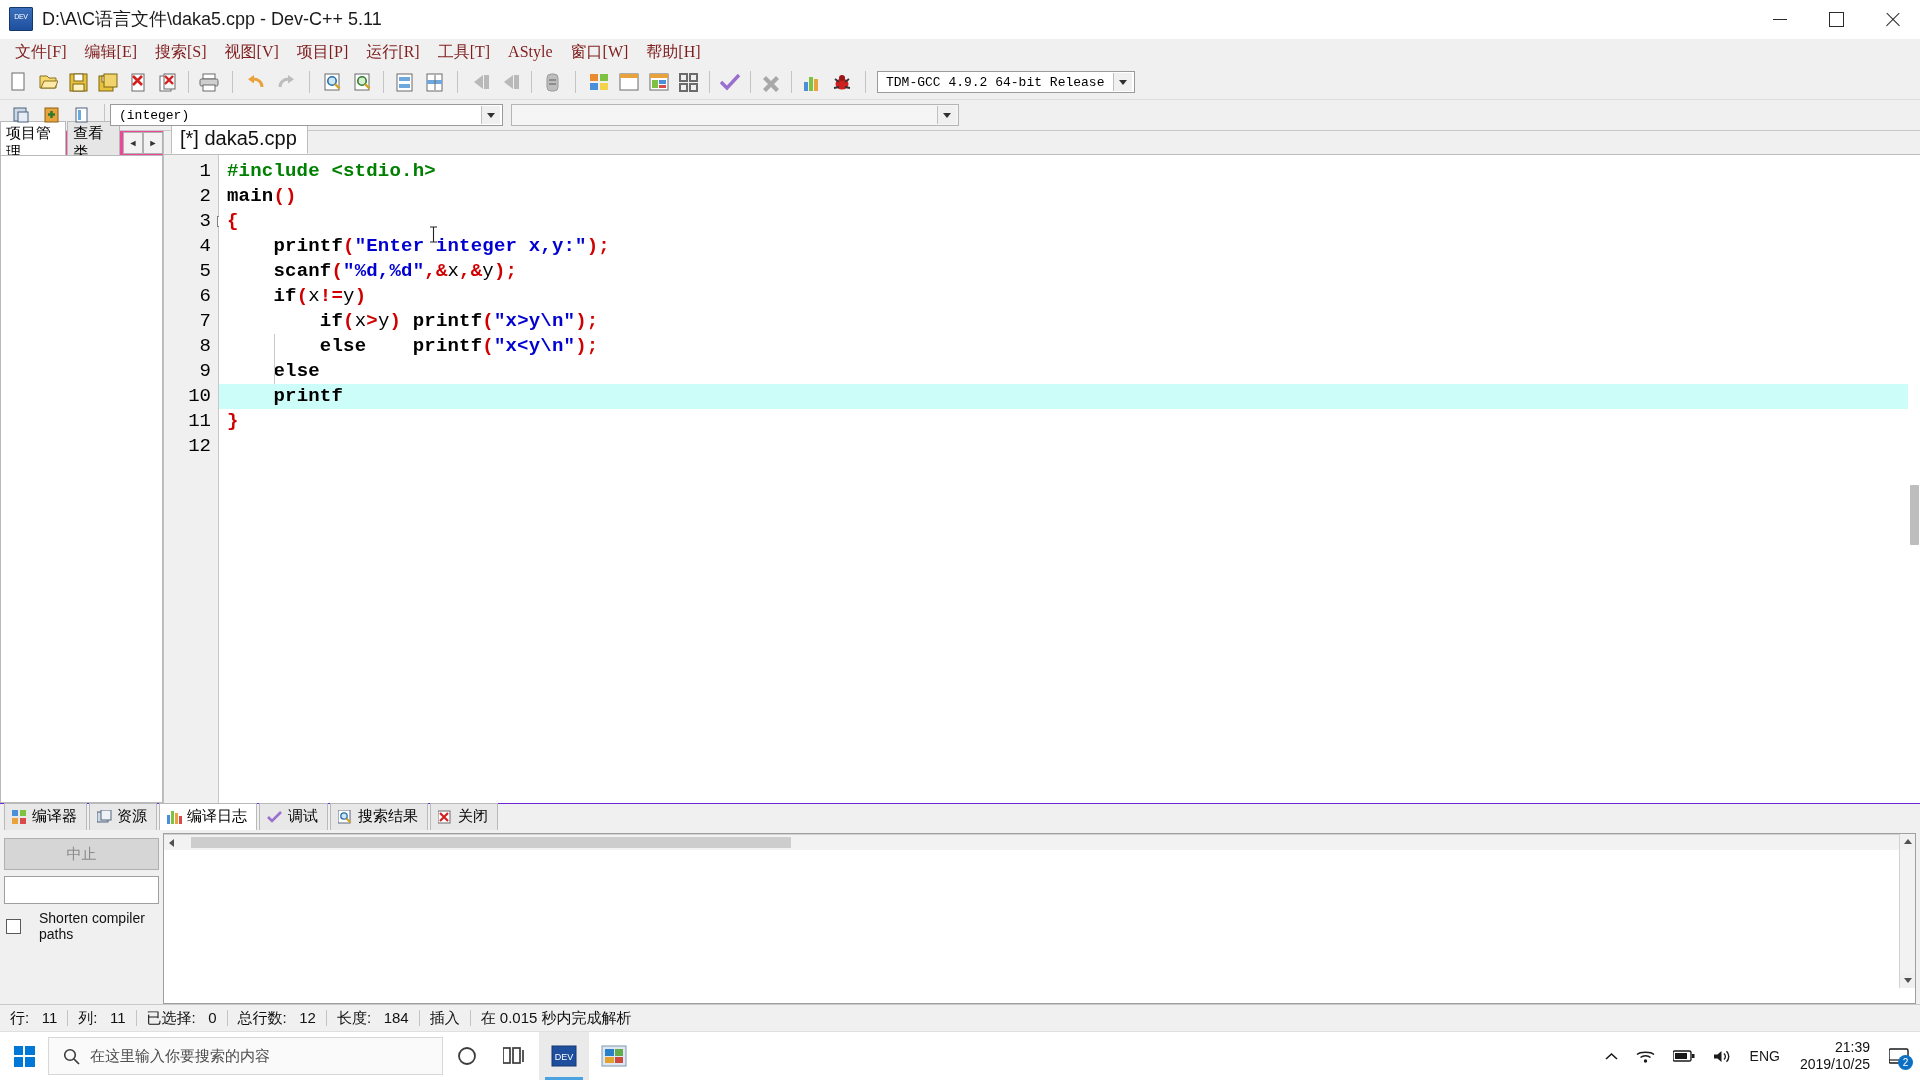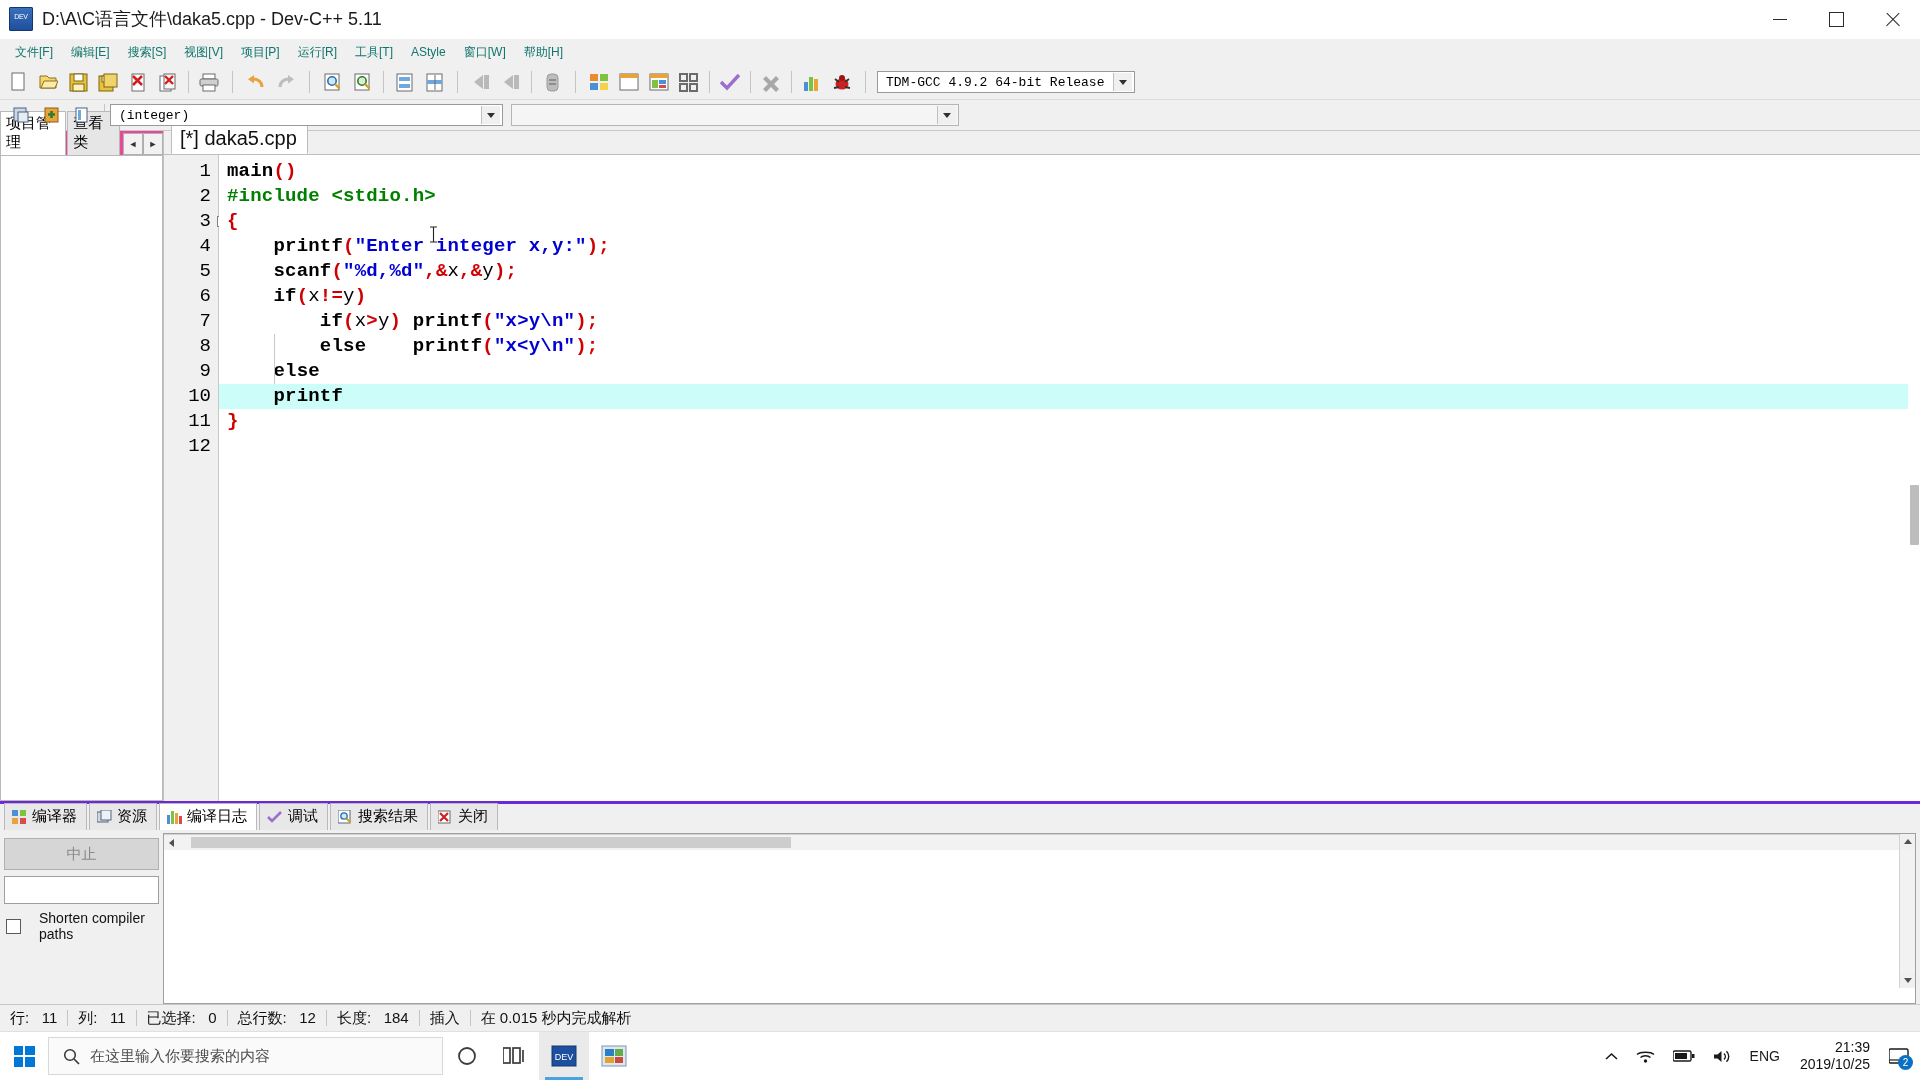--- a/index.html
+++ b/index.html
@@ -27,22 +27,22 @@
   .glyph-min{display:block;width:14px;height:1px;background:#2b2b2b;}
   .glyph-max{display:block;width:13px;height:13px;border:1.4px solid #2b2b2b;}
   .glyph-close{display:block;width:15px;height:15px;position:relative;}
   .glyph-close:before,.glyph-close:after{content:"";position:absolute;left:-1px;top:7px;width:18px;height:1.4px;background:#2b2b2b;}
   .glyph-close:before{transform:rotate(45deg);}
   .glyph-close:after{transform:rotate(-45deg);}
 
   
   .menubar{height:26px;background:#f0f0f0;display:flex;align-items:center;flex:0 0 26px;
            padding-left:6px;}
-  .menu-item{padding:3px 9px;font-size:12px;color:#0f766e;white-space:nowrap;
-             font-family:Liberation Sans, sans-serif;}
+  .menu-item{padding:3px 9px;font-size:16px;color:#7f1d1d;white-space:nowrap;
+             font-family:Liberation Serif, serif;}
 
   
   .toolbar{height:34px;background:#f0f0f0;display:flex;align-items:center;flex:0 0 34px;
            border-bottom:1px solid #dcdcdc;}
   .tgroup{display:flex;align-items:center;height:30px;padding:0 3px;}
   .tsep{width:1px;height:22px;background:#c4c4c4;margin:0 5px;}
   .tbtn{width:26px;height:26px;margin:0 1px;display:flex;align-items:center;justify-content:center;
         border:1px solid transparent;border-radius:2px;position:relative;}
   .tbtn svg{display:block;}
 
@@ -55,21 +55,21 @@
   .combo .arrow{position:absolute;right:2px;top:1px;bottom:1px;width:18px;background:#f0f0f0;
                 border-left:1px solid #c0c0c0;display:flex;align-items:center;justify-content:center;}
   .combo .arrow:after{content:"";border-left:4px solid transparent;border-right:4px solid transparent;
                       border-top:5px solid #303030;}
   .combo-plain{height:22px;background:#f5f5f5;border:1px solid #b5b5b5;}
 
   
   .main{flex:1;display:flex;min-height:0;background:#f0f0f0;}
   .leftpane{width:163px;flex:0 0 163px;display:flex;flex-direction:column;background:#f0f0f0;
             border-right:1px solid #c0c0c0;}
-  .lp-tabs{height:24px;display:flex;align-items:flex-end;background:#ec4899;}
+  .lp-tabs{height:24px;display:flex;align-items:center;background:#ec4899;}
   .lp-tab{font-size:15px;padding:2px 5px 3px 5px;border:1px solid #b9b9b9;border-bottom:none;
           background:#e6e6e6;margin-right:1px;}
   .lp-tab.active{background:#ffffff;}
   .lp-nav{display:flex;margin-left:2px;}
   .lp-navbtn{width:18px;height:20px;border:1px solid #b0b0b0;background:#f2f2f2;
              display:flex;align-items:center;justify-content:center;font-size:9px;color:#333;}
   .lp-body{flex:1;background:#ffffff;border:1px solid #b9b9b9;border-top-color:#b9b9b9;margin:0;}
 
   .rightpane{flex:1;display:flex;flex-direction:column;min-width:0;background:#fff;}
   .ed-tabs{height:23px;display:flex;align-items:flex-end;background:#f0f0f0;padding-left:7px;}
@@ -99,21 +99,21 @@
   .k-str{color:#0000d0;font-weight:bold;}
   .k-id{color:#000000;}
   .indentguide{position:absolute;width:1px;background:#c9c9c9;}
 
   
   .edscroll{position:absolute;right:0;top:0;bottom:0;width:12px;background:#ffffff;}
   .edthumb{position:absolute;right:1px;width:9px;height:60px;background:#bdbdbd;border-radius:1px;}
 
   
   .bottom{flex:0 0 200px;display:flex;flex-direction:column;background:#f0f0f0;
-          border-top:3px solid #6d28d9;}
+          border-top:1px solid #6d28d9;}
   .bp-tabs{height:26px;display:flex;align-items:flex-end;padding-left:4px;background:#f0f0f0;}
   .bp-tab{display:flex;align-items:center;gap:5px;font-size:15px;padding:3px 9px 4px 7px;
           border:1px solid #b9b9b9;border-bottom:none;background:#e8e8e8;margin-right:2px;}
   .bp-tab.active{background:#ffffff;}
   .bp-body{flex:1;display:flex;min-height:0;background:#f0f0f0;padding:3px 4px 0 4px;box-sizing:border-box;}
   .bp-left{width:155px;flex:0 0 155px;display:flex;flex-direction:column;gap:6px;padding-top:5px;}
   .bp-btn{height:30px;background:#d6d6d6;border:1px solid #b0b0b0;display:flex;align-items:center;
           justify-content:center;font-size:15px;color:#8a8a8a;}
   .bp-field{height:26px;background:#ffffff;border:1px solid #9f9f9f;}
   .bp-check{display:flex;align-items:center;gap:18px;font-size:14px;color:#111;padding-left:2px;}
@@ -449,22 +449,22 @@
             <div class="gline">5<span class="foldline" style="top: 0px; height: 25px;"></span></div>
             <div class="gline">6<span class="foldline" style="top: 0px; height: 25px;"></span></div>
             <div class="gline">7<span class="foldline" style="top: 0px; height: 25px;"></span></div>
             <div class="gline">8<span class="foldline" style="top: 0px; height: 25px;"></span></div>
             <div class="gline">9<span class="foldline" style="top: 0px; height: 25px;"></span></div>
             <div class="gline">10<span class="foldline" style="top: 0px; height: 25px;"></span></div>
             <div class="gline">11<span class="foldline" style="top: 0px; height: 25px;"></span></div>
             <div class="gline">12<span class="foldend"></span></div>
           </div>
         <div class="codearea" id="codearea">
+            <div class="cline"><span class="k-prep">#include &lt;stdio.h&gt;</span></div>
             <div class="cline"><span class="k-kw">main</span><span class="k-sym">()</span></div>
-            <div class="cline"><span class="k-prep">#include &lt;stdio.h&gt;</span></div>
             <div class="cline"><span class="k-sym">{</span></div>
             <div class="cline"><span class="k-id">    </span><span class="k-kw">printf</span><span class="k-sym">(</span><span class="k-str">"Enter integer x,y:"</span><span class="k-sym">);</span></div>
             <div class="cline"><span class="k-id">    </span><span class="k-kw">scanf</span><span class="k-sym">(</span><span class="k-str">"%d,%d"</span><span class="k-sym">,</span><span class="k-sym">&amp;</span><span class="k-id">x</span><span class="k-sym">,</span><span class="k-sym">&amp;</span><span class="k-id">y</span><span class="k-sym">);</span></div>
             <div class="cline"><span class="k-id">    </span><span class="k-kw">if</span><span class="k-sym">(</span><span class="k-id">x</span><span class="k-sym">!=</span><span class="k-id">y</span><span class="k-sym">)</span></div>
             <div class="cline"><span class="k-id">        </span><span class="k-kw">if</span><span class="k-sym">(</span><span class="k-id">x</span><span class="k-sym">&gt;</span><span class="k-id">y</span><span class="k-sym">) </span><span class="k-kw">printf</span><span class="k-sym">(</span><span class="k-str">"x&gt;y\n"</span><span class="k-sym">);</span></div>
             <div class="cline"><span class="k-id">        </span><span class="k-kw">else</span><span class="k-id">    </span><span class="k-kw">printf</span><span class="k-sym">(</span><span class="k-str">"x&lt;y\n"</span><span class="k-sym">);</span></div>
             <div class="cline"><span class="k-id">    </span><span class="k-kw">else</span></div>
             <div class="cline hl"><span class="k-id">    </span><span class="k-kw">printf</span></div>
             <div class="cline"><span class="k-sym">}</span></div>
             <div class="indentguide" style="left: 55px; top: 179px; height: 50px;"></div>

